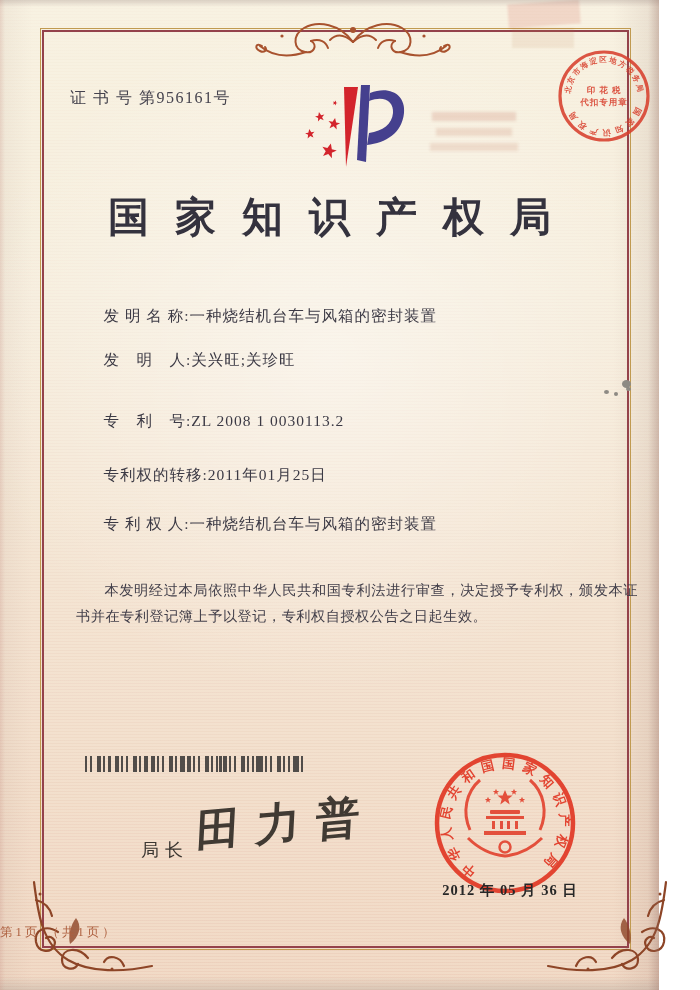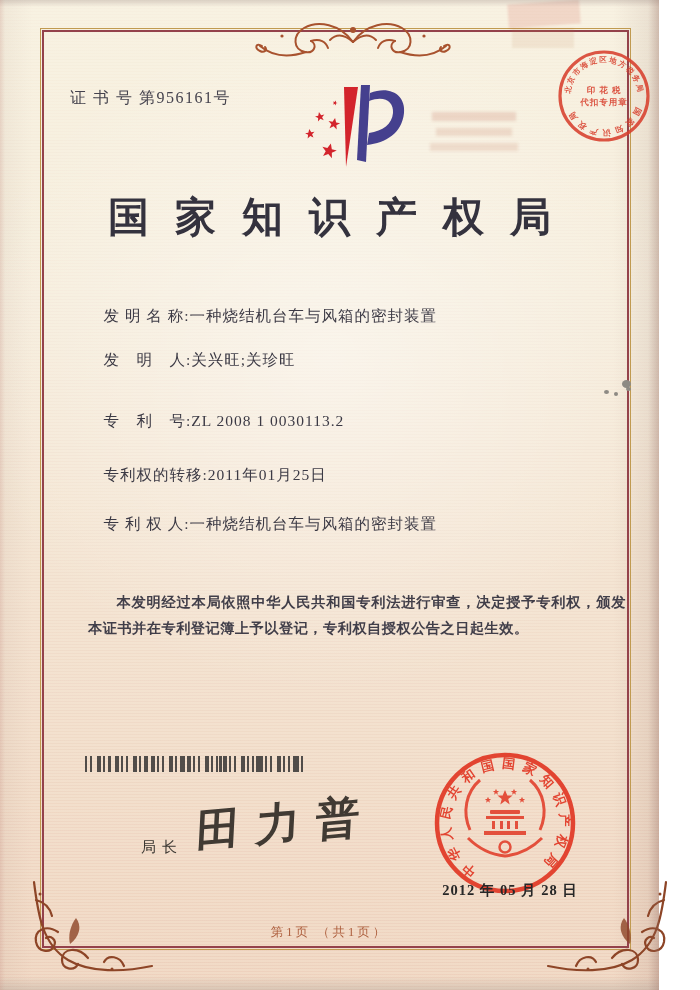--- a/index.html
+++ b/index.html
@@ -24,38 +24,38 @@
   .cert-no{position:absolute;left:70px;top:88px;font-size:16px;letter-spacing:1.5px;color:#45434e;white-space:pre;}
 
   .title{position:absolute;left:0;top:190px;width:100%;text-align:center;font-size:41px;font-weight:bold;
     letter-spacing:26px;text-indent:26px;color:#34323e;font-family:"Liberation Serif","DejaVu Serif",serif;}
 
   .row{position:absolute;left:84px;font-size:15.5px;color:#3c3a45;letter-spacing:1px;white-space:pre;}
   .row .lab{white-space:pre;font-family:Liberation Serif, serif;}
   .row .val{white-space:pre;font-family:Liberation Serif, serif;}
 
   .paras{position:absolute;left:76px;top:578px;width:562px;font-size:14.2px;line-height:25.6px;color:#413e49;text-align:justify;}
-  .paras p{margin:12px;text-indent:2em;letter-spacing:.5px;font-weight:bold;}
+  .paras p{margin:0;text-indent:2em;letter-spacing:.5px;}
 
   .barcode{position:absolute;left:85px;top:756px;width:218px;height:16px;opacity:.82;
     background-image:
       repeating-linear-gradient(90deg,#2e2e2e 0 2px,rgba(0,0,0,0) 2px 5px,#2e2e2e 5px 7px,rgba(0,0,0,0) 7px 12px,#2e2e2e 12px 16px,rgba(0,0,0,0) 16px 18px),
       repeating-linear-gradient(90deg,rgba(0,0,0,0) 0 23px,#2e2e2e 23px 26px,rgba(0,0,0,0) 26px 37px);}
 
-  .sig-label{position:absolute;left:141px;top:838px;font-size:15px;color:#3a3631;letter-spacing:6px;}
+  .sig-label{position:absolute;left:141px;top:838px;font-size:18px;color:#3a3631;letter-spacing:6px;}
   .sig-name{position:absolute;left:196px;top:794px;font-size:44px;font-weight:bold;color:#322d27;
     letter-spacing:16px;transform:rotate(-5deg) skewX(-8deg);opacity:.92;font-family:"DejaVu Sans",sans-serif;}
 
   .seal{position:absolute;left:432px;top:750px;width:146px;height:146px;opacity:.94;}
   .seal-date{position:absolute;left:425px;top:881px;width:170px;text-align:center;font-size:14.5px;font-weight:bold;
     color:#272727;letter-spacing:1px;white-space:pre;}
 
   .tax-stamp{position:absolute;left:556px;top:48px;width:96px;height:96px;opacity:.88;}
 
-  .footer{position:absolute;left:0;top:924px;width:100%;text-align:center;font-size:12.5px;color:#ad5f3e;letter-spacing:3px;}
+  .footer{position:absolute;left:0;top:924px;width:100%;text-align:left;font-size:12.5px;color:#ad5f3e;letter-spacing:3px;}
 
   .logo{position:absolute;left:300px;top:83px;width:115px;height:90px;}
   .ornament-top{position:absolute;left:248px;top:14px;width:210px;height:54px;}
   .corner-fl{position:absolute;width:136px;height:102px;}
   .corner-fl.left{left:24px;top:874px;}
   .corner-fl.right{left:540px;top:874px;transform:scaleX(-1);}
 
   .ghost{position:absolute;pointer-events:none;}
   .ghost-stamp1{left:508px;top:2px;width:72px;height:24px;background:rgba(205,75,60,.16);transform:rotate(-4deg);filter:blur(1px);}
   .ghost-stamp2{left:512px;top:28px;width:62px;height:20px;background:rgba(190,120,70,.11);filter:blur(1px);}
@@ -206,21 +206,21 @@
       <rect x="83" y="71" width="3" height="8"></rect>
       <rect x="52" y="81" width="42" height="4"></rect>
     </g>
     <g stroke="#e23b28" fill="none" stroke-width="3" opacity=".92">
       <path d="M38,80 C 30,62 34,42 48,30"></path>
       <path d="M108,80 C 116,62 112,42 98,30"></path>
       <path d="M36,88 Q 52,104 73,106 Q 94,104 110,88"></path>
       <circle cx="73" cy="97" r="5.5" stroke-width="2.5"></circle>
     </g>
   </svg>
-  <div class="seal-date">2012 年 05 月 28 日</div>
+  <div class="seal-date">2012 年 05 月 36 日</div>
 
   <div class="footer">第1页 （共1页）</div>
 
   <div class="edge-top"></div>
   <div class="edge-bottom"></div>
   <div class="edge-right"></div>
   <div class="edge-left"></div>
 </div>
 
 </body></html>

